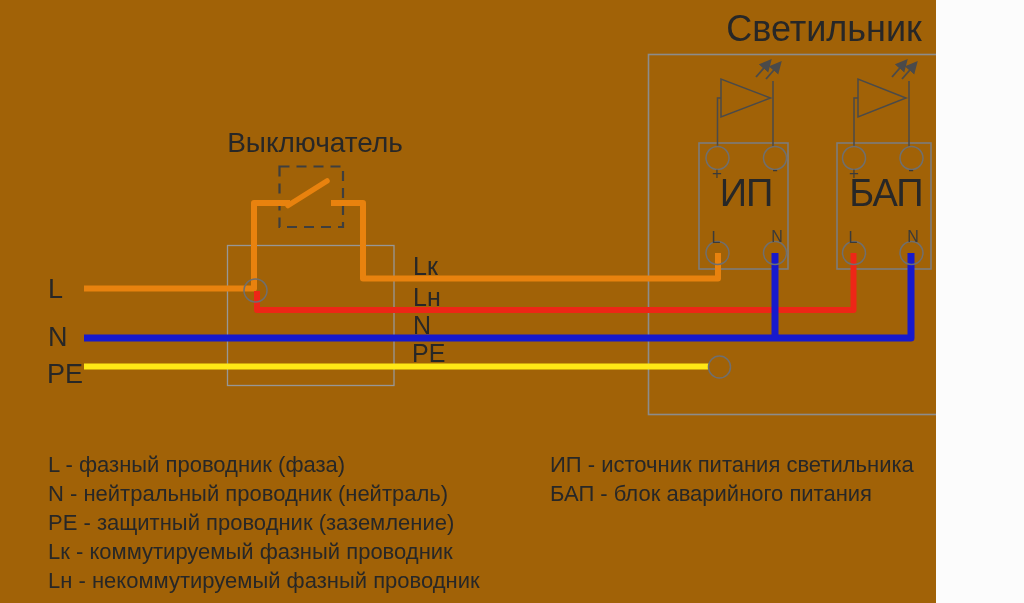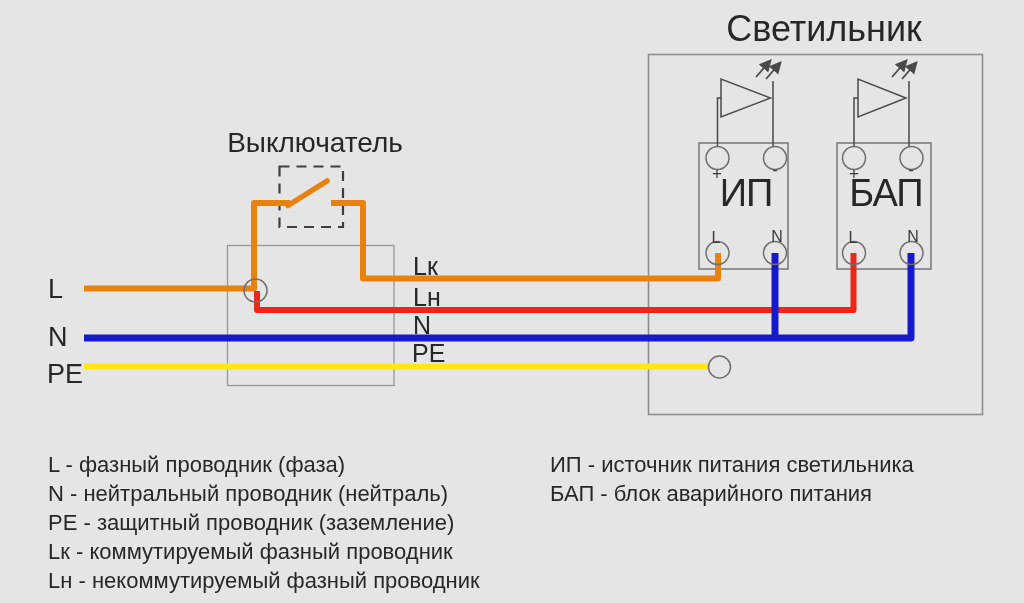--- a/index.html
+++ b/index.html
@@ -1,17 +1,17 @@
 <!DOCTYPE html>
 <html><head>
 <meta charset="utf-8">
 <style>
   html,body{margin:0;padding:0;background:#fcfcfc;}
   .stage{
-    position:relative;width:1024px;height:603px;background:#e5e5e5;overflow:hidden;
+    position:relative;width:936px;height:603px;background:#a16207;overflow:hidden;
     font-family:"Liberation Sans","DejaVu Sans",sans-serif;
     text-decoration:underline;
   }
   svg text{fill:#272727;font-family:"Liberation Sans","DejaVu Sans",sans-serif;}
   .t-title{font-size:36px;}
   .t-switch{font-size:28px;}
   .t-wire-left{font-size:27px;}
   .t-wire-mid{font-size:25px;}
   .t-module{font-size:38px;letter-spacing:-1px;}
   .t-sign{font-size:17px;fill:#3a3a3a;}

